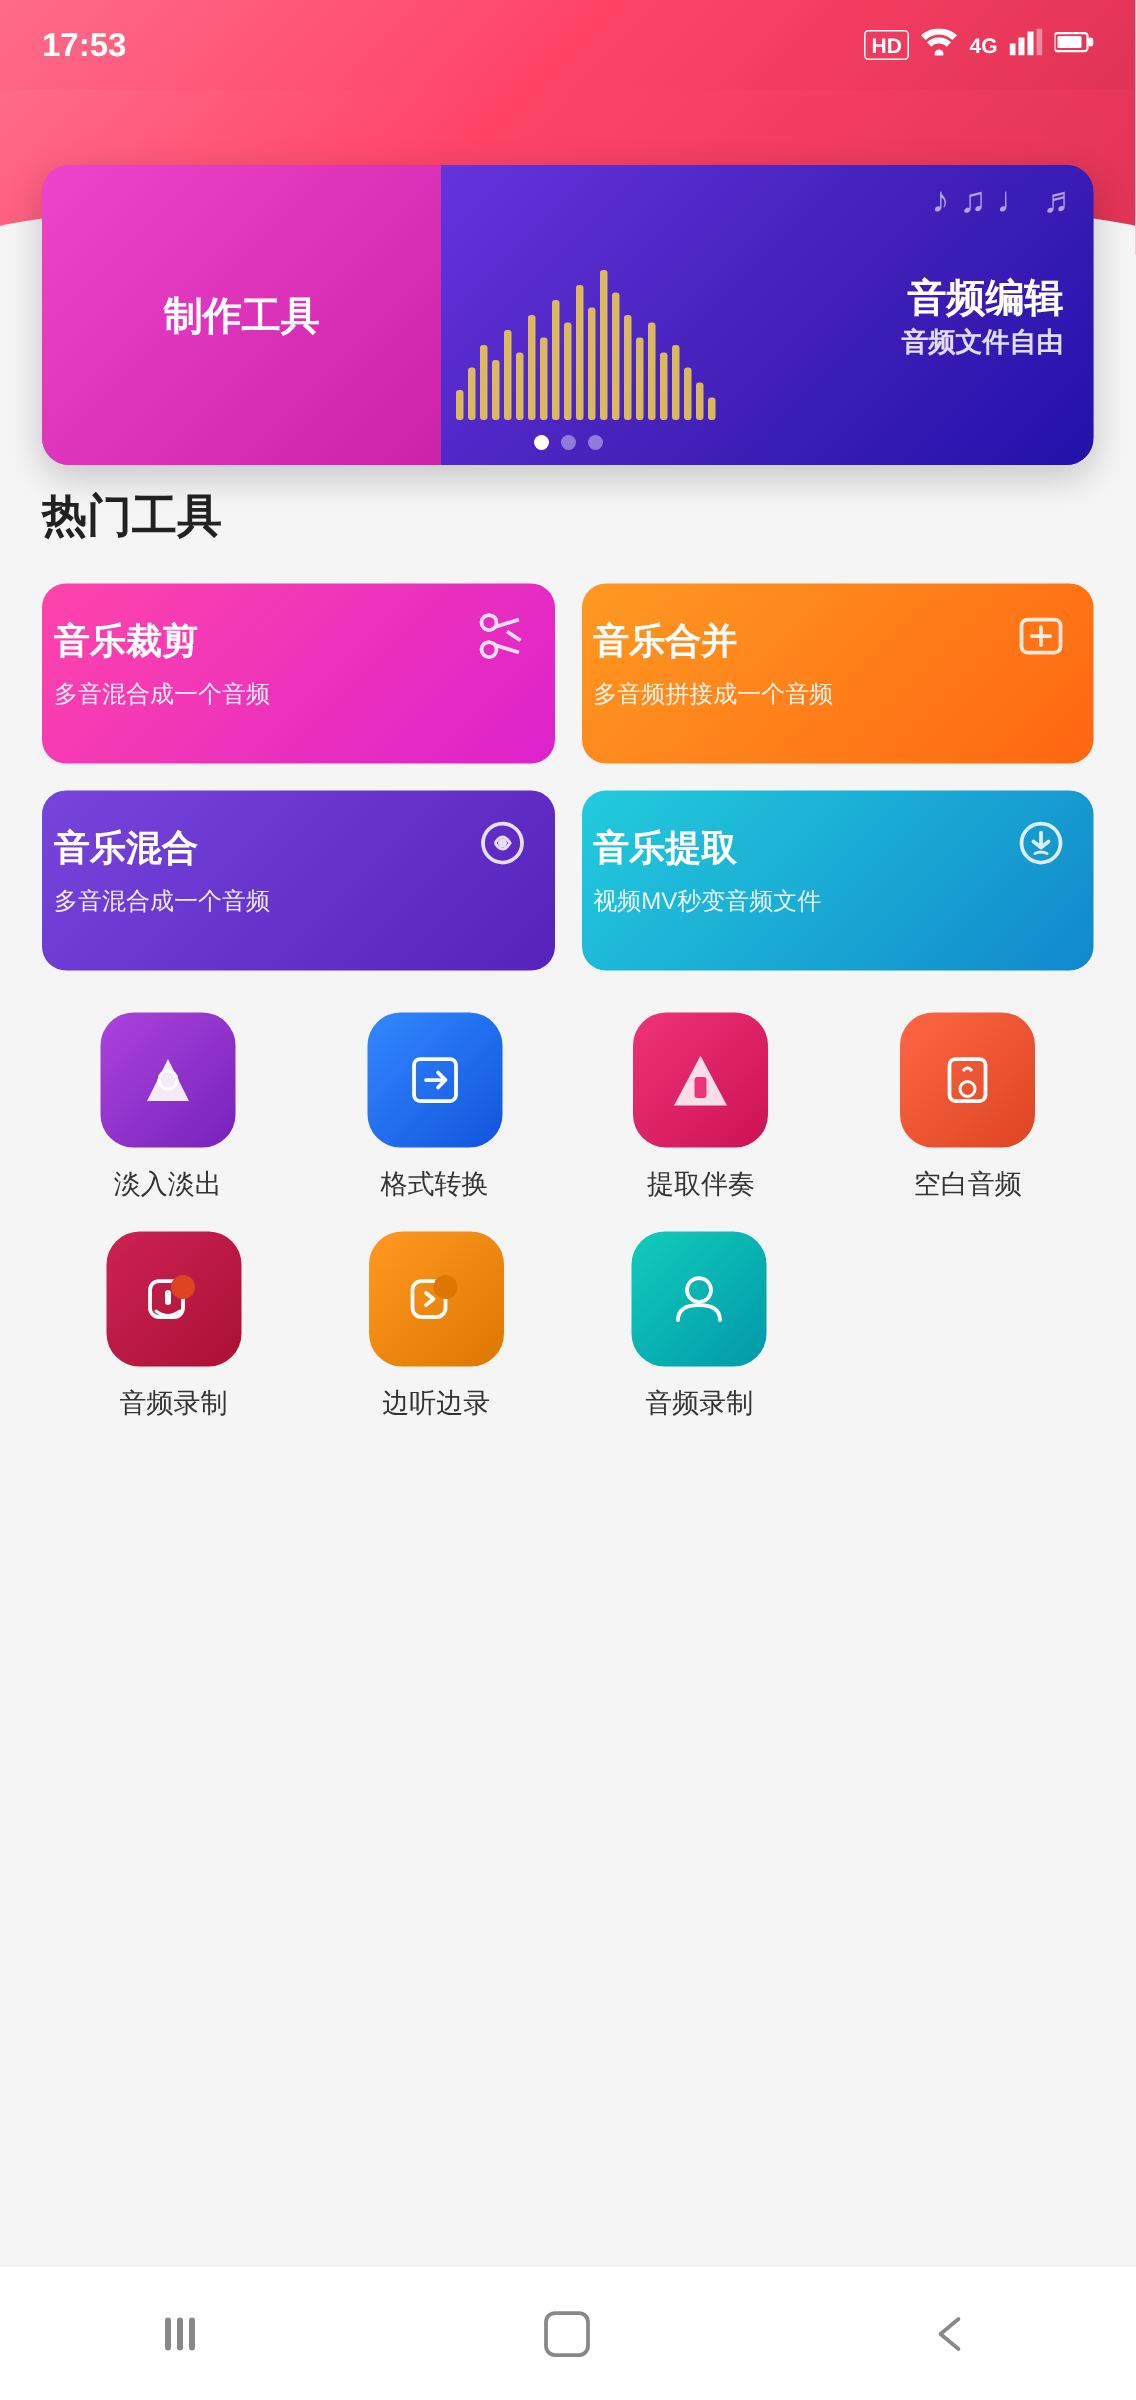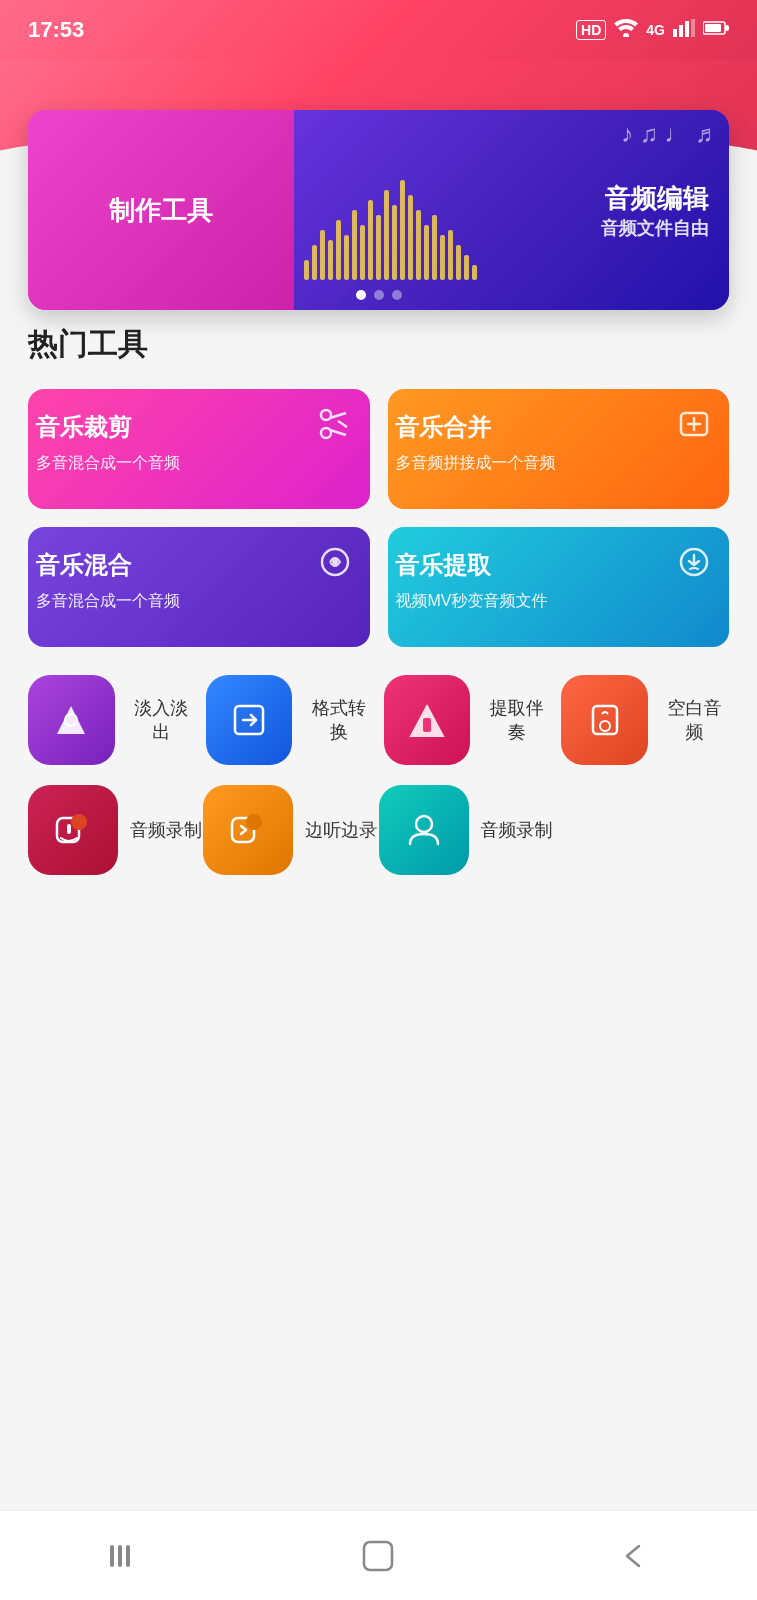--- a/index.html
+++ b/index.html
@@ -222,21 +222,21 @@
     
     .small-tools-grid {
       display: grid;
       grid-template-columns: repeat(4, 1fr);
       gap: 10px;
       margin-bottom: 20px;
     }
 
     .small-tool {
       display: flex;
-      flex-direction: row;
+      flex-direction: column;
       align-items: center;
       gap: 12px;
       cursor: pointer;
     }
 
     .small-tool-icon {
       width: 90px;
       height: 90px;
       border-radius: 22px;
       display: flex;

